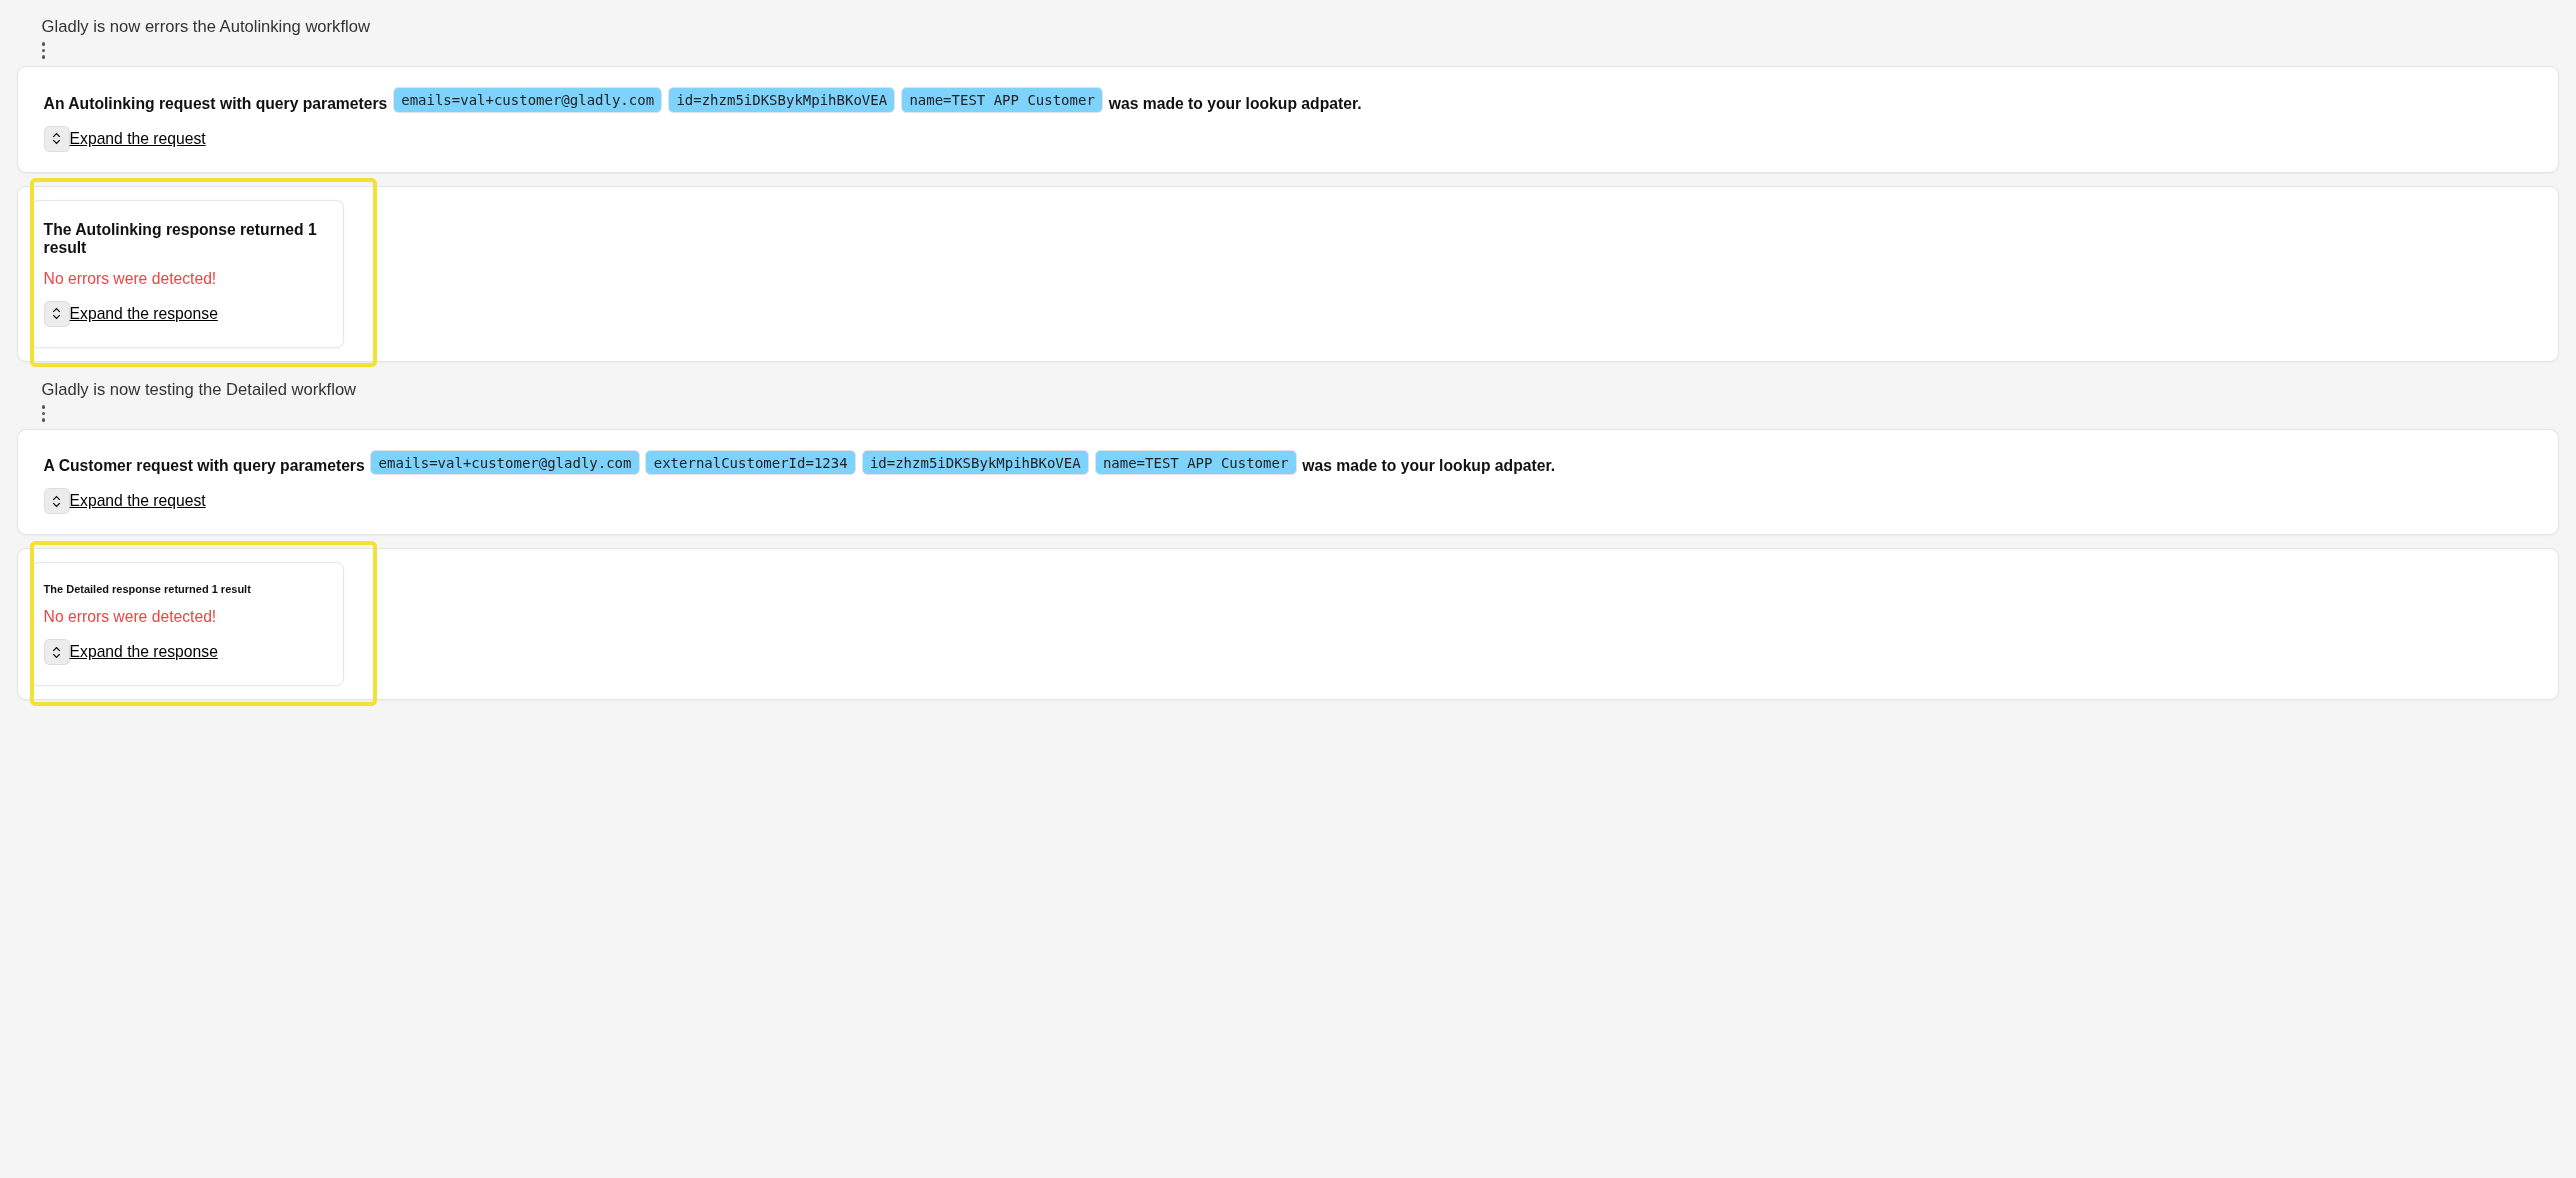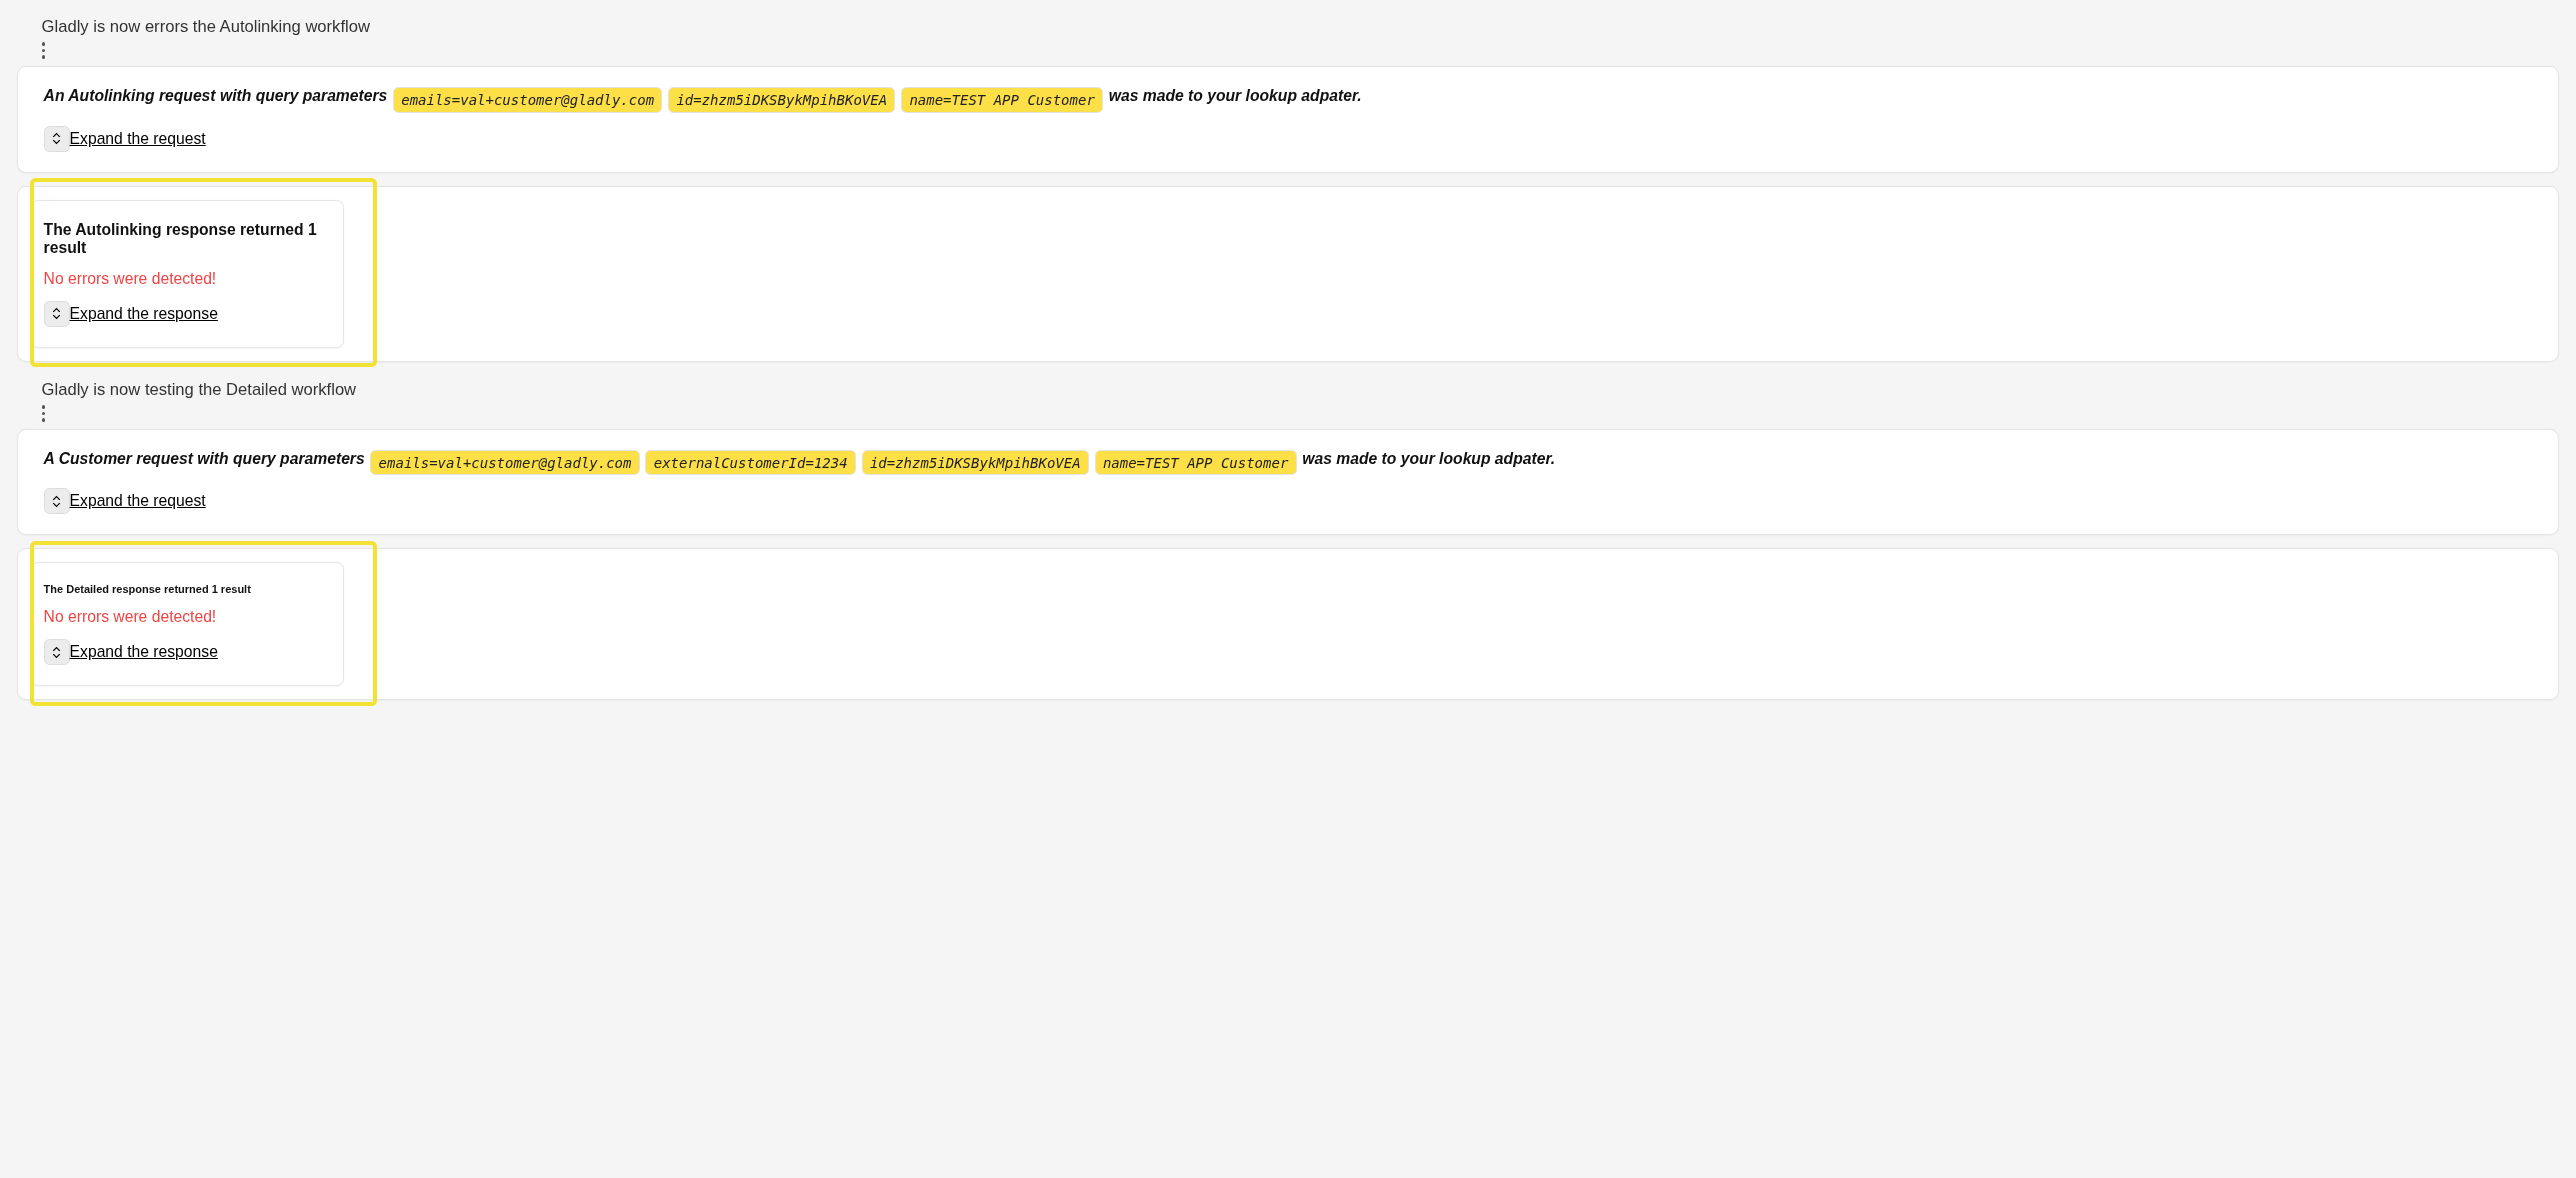--- a/index.html
+++ b/index.html
@@ -60,31 +60,30 @@
     left: 13px;
     top: -7.4px;
     width: 347px;
     bottom: -5.5px;
     pointer-events: none;
     z-index: 5;
   }
   .linewrap {
     display: flex;
     flex-wrap: wrap;
-    align-items: flex-start;
+    align-items: flex-end;
     gap: 5.5px;
     font-size: 15.7px;
     margin-bottom: 13px;
-    font-style: italic;
   }
   .bold { font-weight: 700; }
   .chip {
     font-family: "SFMono-Regular", Menlo, Consolas, monospace;
     font-size: 14px;
-    background: #fde047;
+    background: #7dd3fc;
     border: 0.9px solid #e2e2e2;
     border-radius: 5.5px;
     padding: 3.7px 7.4px;
     color: #222;
   }
   .expand-row {
     display: flex;
     align-items: center;
     gap: 0;
   }

